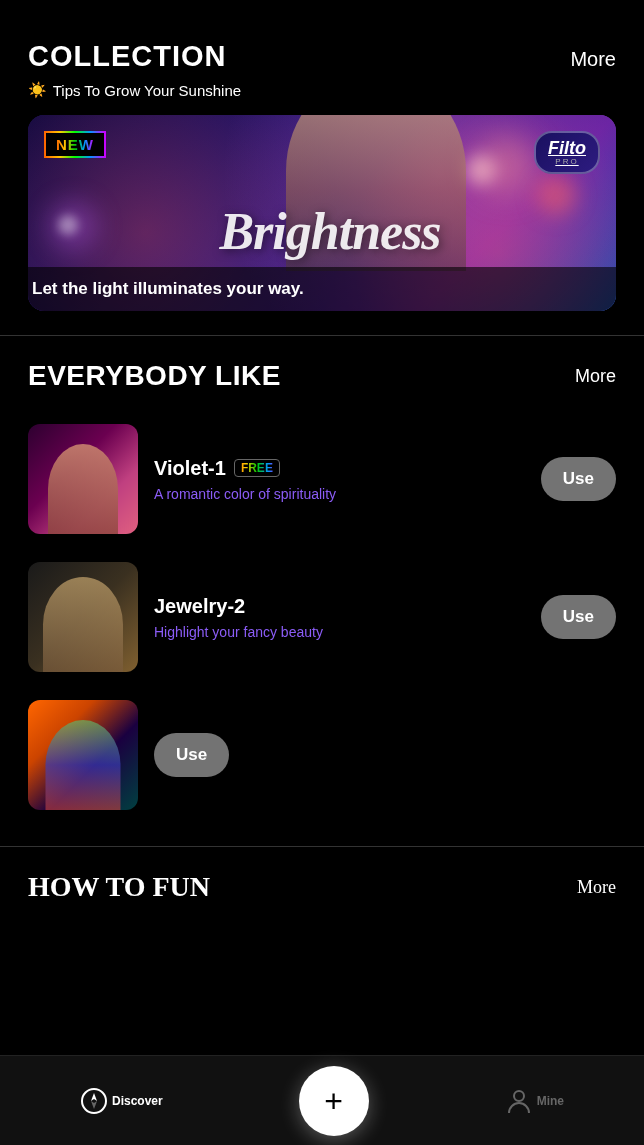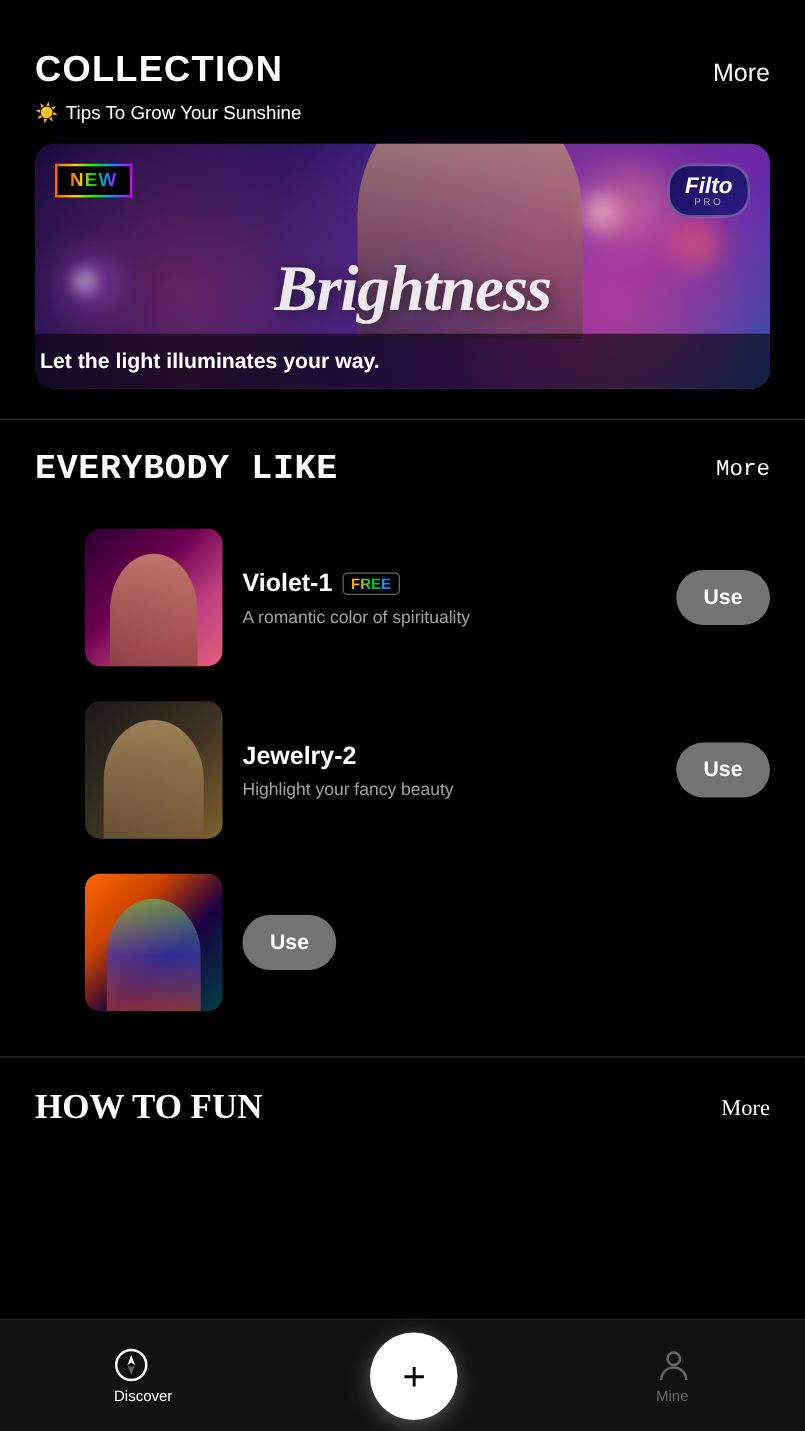--- a/index.html
+++ b/index.html
@@ -85,20 +85,21 @@
     .hero-logo {
       position: absolute;
       top: 16px;
       right: 16px;
       background: linear-gradient(135deg, #1a1060, #2d1b80);
       border: 2px solid rgba(255,255,255,0.3);
       border-radius: 18px;
       padding: 6px 12px;
       z-index: 2;
       text-align: center;
+      text-decoration: underline;
     }
     .hero-logo-text {
       font-size: 18px;
       font-weight: 900;
       font-style: italic;
       color: #fff;
       line-height: 1;
     }
     .hero-logo-sub {
       font-size: 8px;
@@ -148,41 +149,39 @@
       margin: 24px 0;
     }
 
     
     .section-header {
       display: flex;
       justify-content: space-between;
       align-items: center;
       padding: 0 28px;
       margin-bottom: 20px;
-      font-family: Liberation Mono, monospace;
     }
     .section-title {
       font-size: 28px;
       font-weight: 900;
       letter-spacing: 0.5px;
     }
     .section-more {
       font-size: 18px;
       color: #fff;
       cursor: pointer;
     }
 
     
     .list-item {
       display: flex;
       align-items: center;
       padding: 12px 28px;
       gap: 16px;
       margin-bottom: 4px;
-      margin-left: 40px;
     }
     .item-thumb {
       width: 110px;
       height: 110px;
       border-radius: 12px;
       flex-shrink: 0;
       overflow: hidden;
     }
     .item-thumb-violet {
       background: linear-gradient(135deg, #2d0030 0%, #6b0050 40%, #c04080 70%, #e06080 100%);
@@ -215,21 +214,21 @@
       -webkit-text-fill-color: transparent;
       background-clip: text;
       border: 1.5px solid #666;
       border-radius: 4px;
       padding: 1px 6px;
       font-size: 12px;
       font-weight: 700;
     }
     .item-desc {
       font-size: 14px;
-      color: #a3a3a3;
+      color: #8b5cf6;
     }
     .use-btn {
       background: #737373;
       color: #fff;
       border: none;
       border-radius: 24px;
       padding: 12px 22px;
       font-size: 17px;
       font-weight: 600;
       cursor: pointer;
@@ -257,25 +256,25 @@
       width: 644px;
       height: 90px;
       background: #111;
       display: flex;
       align-items: center;
       justify-content: space-around;
       border-top: 1px solid #222;
     }
     .nav-item {
       display: flex;
-      flex-direction: column;
-      align-items: flex-start;
+      align-items: center;
       gap: 4px;
       cursor: pointer;
       padding: 8px 24px;
+      font-weight: bold;
     }
     .nav-icon {
       width: 28px;
       height: 28px;
       display: flex;
       align-items: center;
       justify-content: center;
     }
     .nav-label {
       font-size: 12px;

